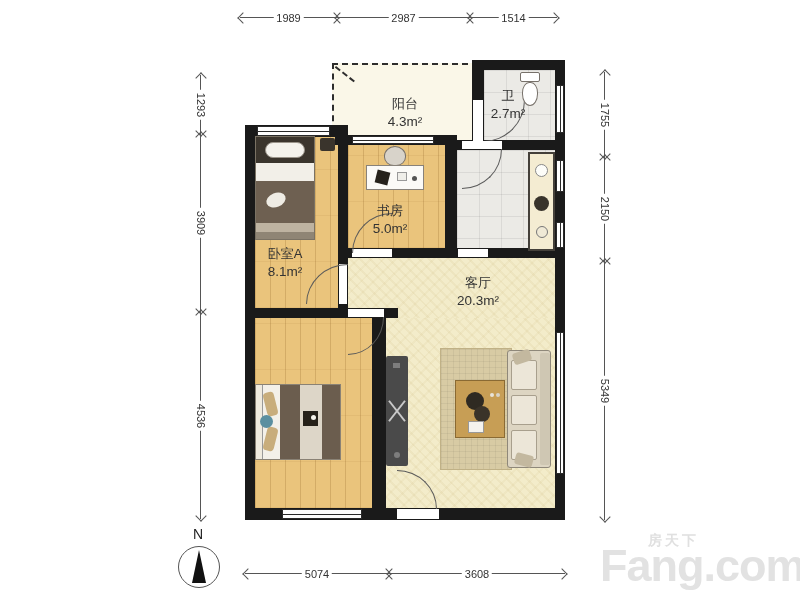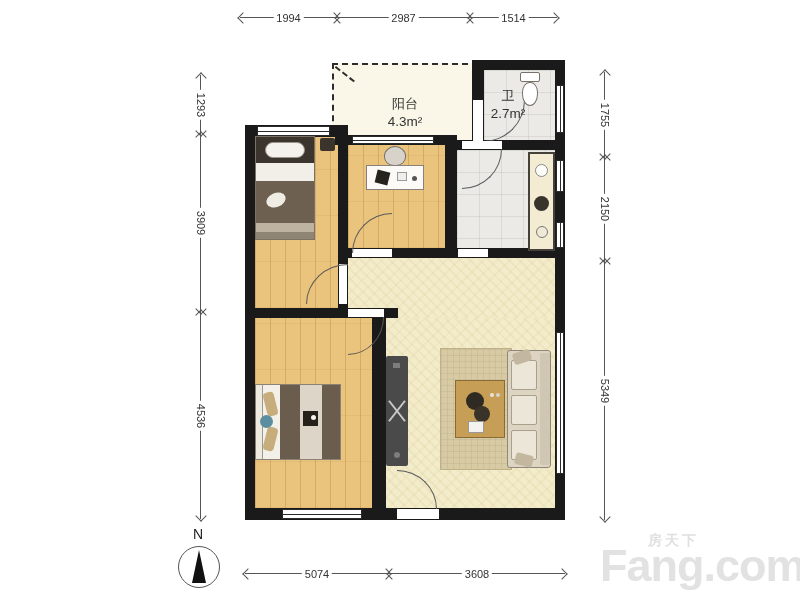--- a/index.html
+++ b/index.html
@@ -173,25 +173,37 @@
   </div>
 
   <div class="rlabel" style="left:355px;top:96px;width:100px;">
     <div>阳台</div>
       <div class="area">4.3m²</div>
   </div>
   <div class="rlabel" style="left:468px;top:88px;width:80px;">
     <div>卫</div>
       <div class="area">2.7m²</div>
   </div>
+  <div class="rlabel" style="left:345px;top:203px;width:90px;">
+    <div>书房</div>
+      <div class="area">5.0m²</div>
+  </div>
+  <div class="rlabel" style="left:240px;top:246px;width:90px;">
+    <div>卧室A</div>
+      <div class="area">8.1m²</div>
+  </div>
+  <div class="rlabel" style="left:433px;top:275px;width:90px;">
+    <div>客厅</div>
+      <div class="area">20.3m²</div>
+  </div>
 
   <div class="hdim" style="left:240px;top:17px;width:97px;">
       <i class="ch chL"></i>
       <i class="ch chR"></i>
-      <b>1994</b>
+      <b>1989</b>
     </div>
   <div class="hdim" style="left:337px;top:17px;width:133px;">
       <i class="ch chL"></i>
       <i class="ch chR"></i>
       <b>2987</b>
     </div>
   <div class="hdim" style="left:470px;top:17px;width:87px;">
       <i class="ch chL"></i>
       <i class="ch chR"></i>
       <b>1514</b>

